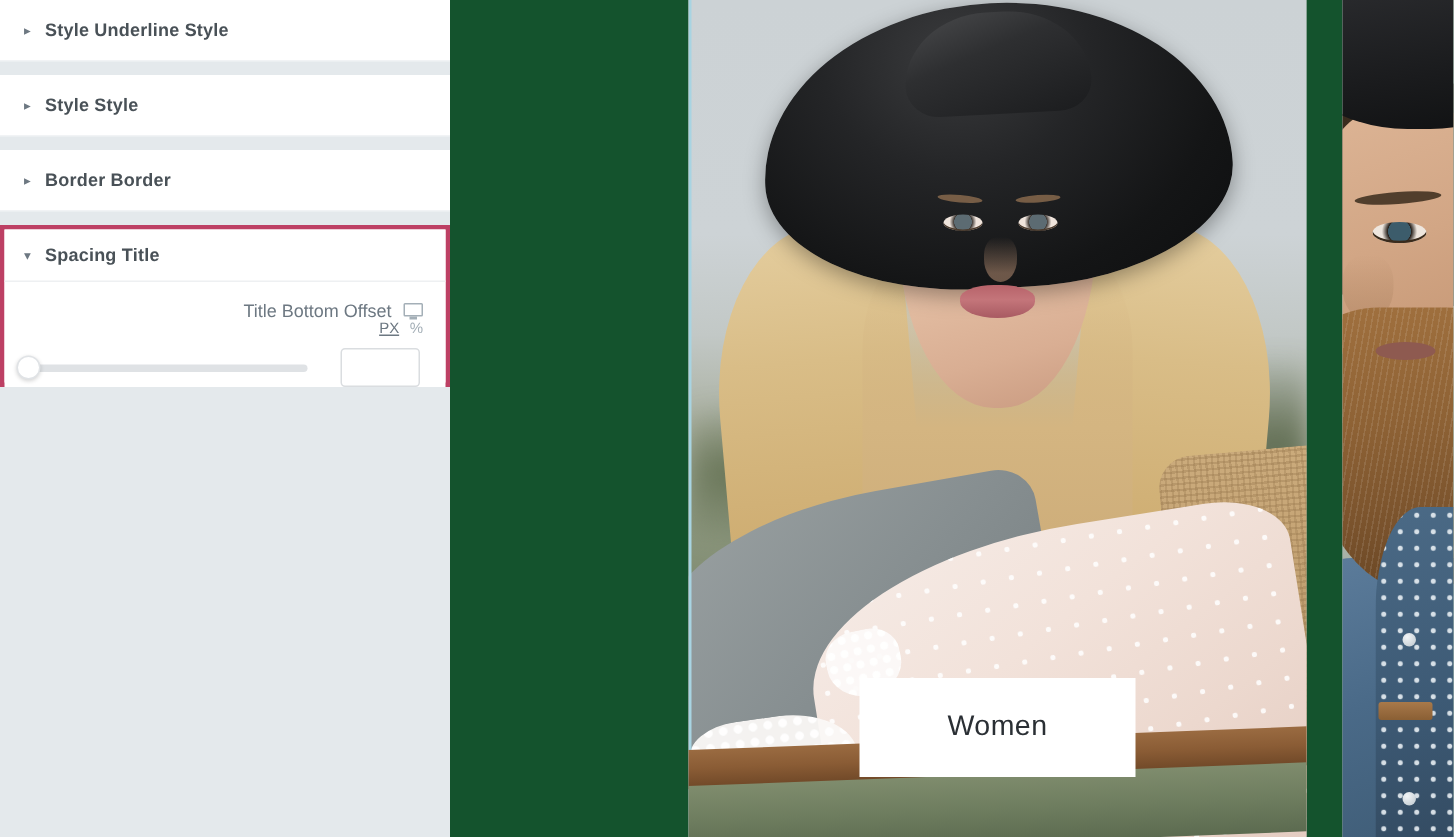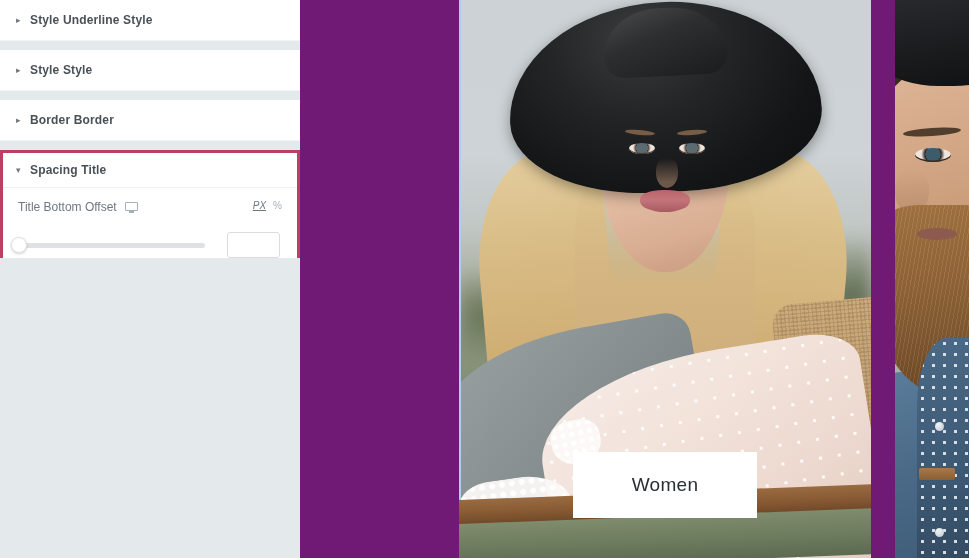--- a/index.html
+++ b/index.html
@@ -62,23 +62,24 @@
     border-bottom: 1px solid #eef0f2;
     background: #fff;
   }
   #spacing-header .acc-arrow { color: #6d7882; font-size: 9px; }
   #spacing-body {
     padding: 12px 15px 0 15px;
     background: #fff;
   }
   .control-row {
     display: flex;
-    align-items: flex-start;
+    align-items: flex-end;
     justify-content: space-between;
     height: 20px;
+    flex-direction: column;
   }
   .control-left {
     display: flex;
     align-items: center;
     gap: 8px;
   }
   .control-label {
     font-size: 12px;
     color: #6d7882;
   }
@@ -102,21 +103,20 @@
     display: flex; align-items: baseline; gap: 7px;
   }
   .unit {
     font-size: 10px;
     color: #a4afb7;
     cursor: pointer;
   }
   .unit.active {
     color: #6d7882;
     text-decoration: underline;
-    font-style: italic;
   }
 
   .slider-row {
     display: flex;
     align-items: center;
     margin-top: 12px;
     gap: 0;
   }
   .slider-wrap {
     position: relative;
@@ -171,21 +171,21 @@
     font-size: 11px;
     cursor: pointer;
     box-shadow: 1px 0 2px rgba(0,0,0,0.04);
   }
 
   
   #canvas {
     position: absolute;
     left: 300px; top: 0;
     width: 669px; height: 558px;
-    background: #701a75;
+    background: #14532d;
   }
 
   .card {
     position: absolute;
     top: 0;
     height: 558px;
     overflow: hidden;
     background: #cfd3d4;
   }
   #card-women { left: 159px; width: 412px; }

